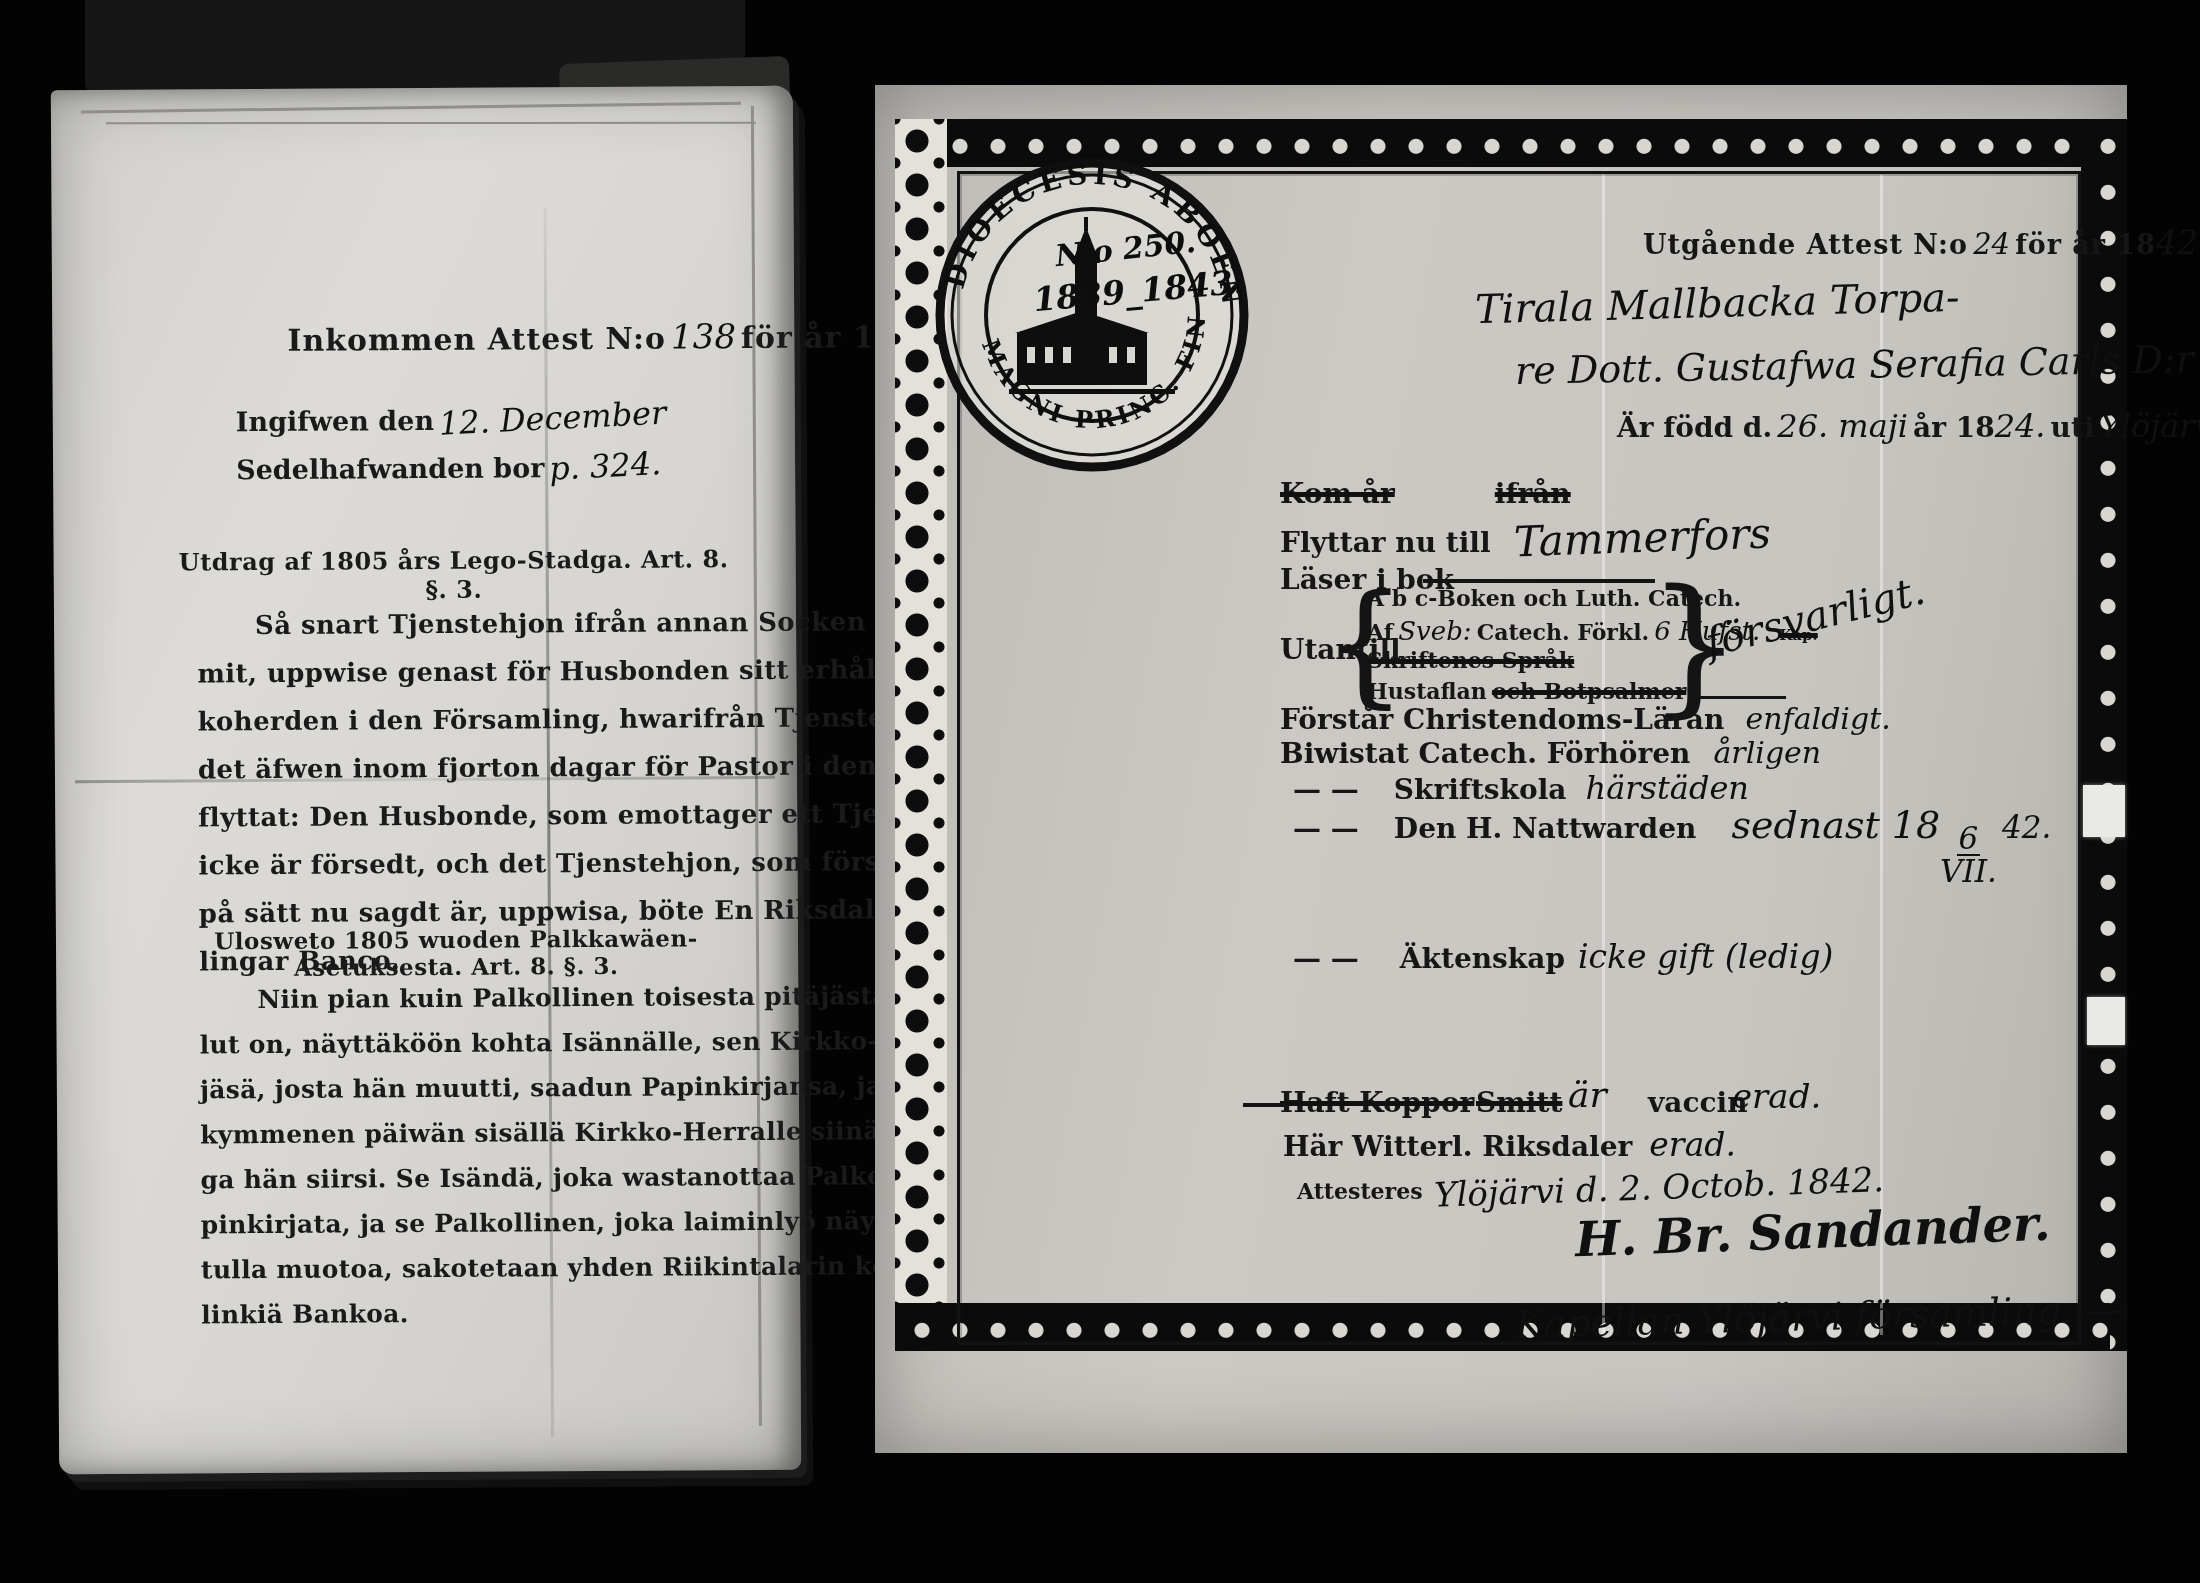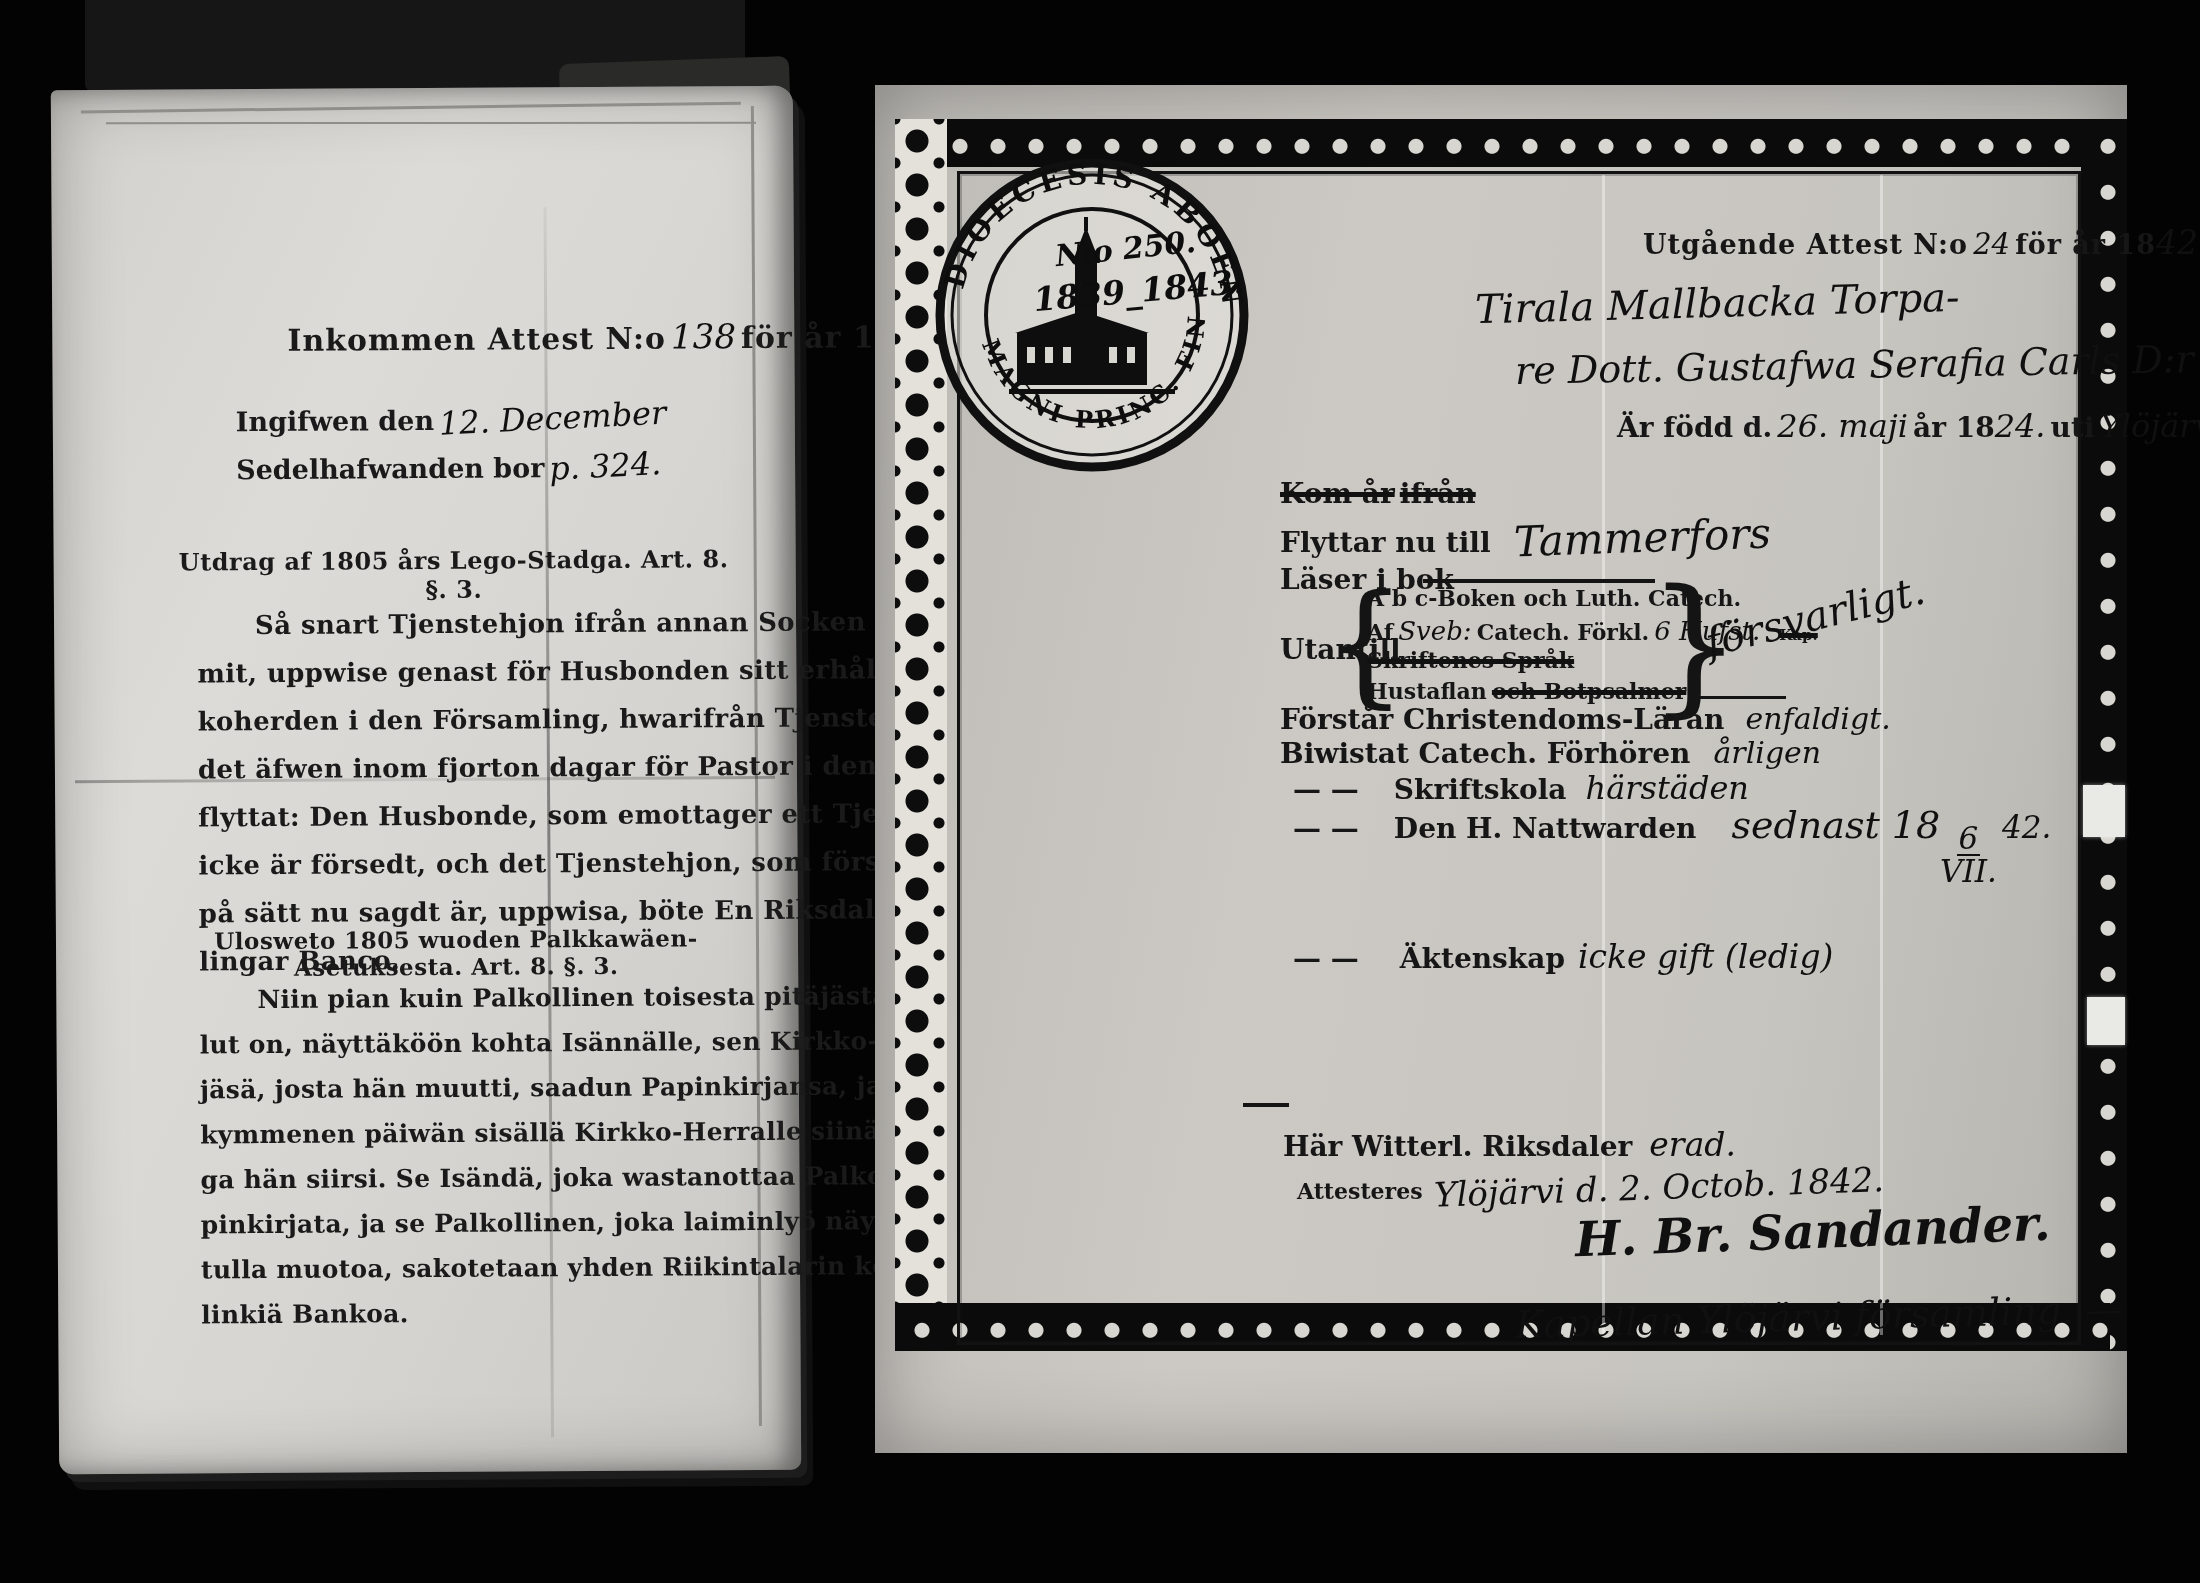--- a/index.html
+++ b/index.html
@@ -172,21 +172,21 @@
     <div class="abs nowrap" style="left:742px;top:322px;">
       <span class="rp-print rp-label">Är född d.</span>
       <span class="hw" style="font-size:32px;">26. maji</span>
       <span class="rp-print rp-label">år 18</span><span class="hw" style="font-size:32px;">24.</span>
       <span class="rp-print rp-label">uti</span>
       <span class="hw" style="font-size:32px;">Ylöjärvi</span>
     </div>
 
     <div class="abs nowrap" style="left:405px;top:392px;">
       <span class="rp-print rp-label st">Kom år</span>
-      <span class="rp-print rp-label st" style="">ifrån</span>
+      <span class="rp-print rp-label st" style="margin-left:95px;">ifrån</span>
     </div>
 
     <div class="abs nowrap" style="left:405px;top:428px;">
       <span class="rp-print rp-label">Flyttar nu till</span>
       <span class="hw" style="font-size:42px;margin-left:18px;transform:rotate(-2deg);display:inline-block;">Tammerfors</span>
     </div>
 
     <div class="abs nowrap rp-print rp-label" style="left:405px;top:478px;">Läser i bok</div>
     <div class="rule" style="left:548px;top:494px;width:232px;height:4px;"></div>
 
@@ -232,20 +232,27 @@
           <span>VII.</span>
         </span>
       <span class="hw" style="font-size:31px;">42.</span>
     </div>
     <div class="abs nowrap" style="left:418px;top:852px;">
       <span class="rp-print rp-label">— —</span>
       <span class="rp-print rp-label" style="margin-left:36px;">Äktenskap</span>
       <span class="hw" style="font-size:33px;margin-left:8px;">icke gift (ledig)</span>
     </div>
 
+    <div class="abs nowrap" style="left:405px;top:995px;width:850px;height:46px;">
+      <span class="abs rp-print rp-label st" style="left:0;top:6px;">Haft Koppor</span>
+      <span class="abs rp-print rp-label st" style="left:196px;top:6px;">Smitt</span>
+      <span class="abs hw" style="left:288px;top:-6px;font-size:36px;">är</span>
+      <span class="abs rp-print rp-label" style="left:368px;top:6px;">vaccin</span>
+      <span class="abs hw" style="left:452px;top:-4px;font-size:34px;">erad.</span>
+    </div>
     <div class="rule" style="left:368px;top:1018px;width:46px;height:4px;"></div>
 
     <div class="abs nowrap" style="left:408px;top:1040px;">
       <span class="rp-print rp-label">Här Witterl. Riksdaler</span>
       <span class="hw" style="font-size:33px;margin-left:12px;">erad.</span>
     </div>
     <div class="abs nowrap" style="left:422px;top:1082px;">
       <span class="rp-print" style="font-size:22px;">Attesteres</span>
       <span class="hw" style="font-size:34px;margin-left:6px;transform:rotate(-2deg);display:inline-block;">Ylöjärvi d. 2. Octob. 1842.</span>
     </div>

